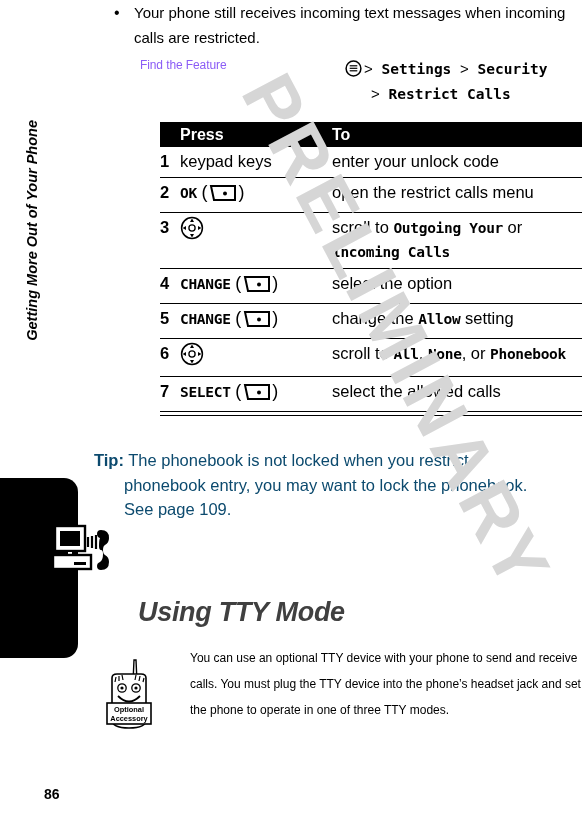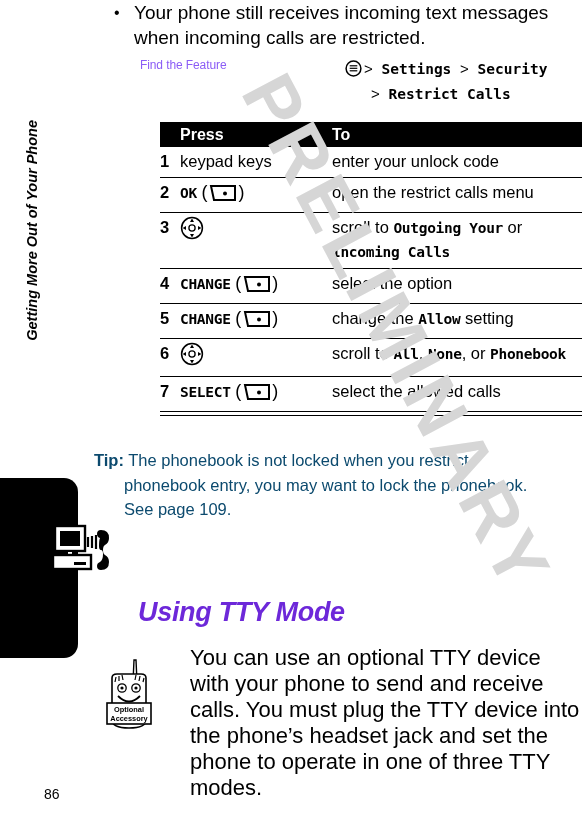--- a/index.html
+++ b/index.html
@@ -62,21 +62,21 @@
     font-style: italic;
     font-weight: bold;
     font-size: 14.5px;
     color: #000;
     white-space: nowrap;
   }
   #page-number {
     position: absolute;
     left: 44px; top: 786px;
     font-family: "Liberation Sans", sans-serif;
-    font-weight: normal;
+    font-weight: bold;
     font-size: 14px;
     color: #000;
   }
 
   
   #tty-icon {
     position: absolute;
     left: 52px; top: 524px;
     width: 62px; height: 58px;
     z-index: 7;
@@ -99,21 +99,21 @@
   .bullet-dot {
     width: 26px;
     flex: 0 0 26px;
     font-size: 16px;
     line-height: 26px;
     color: #000;
     text-align: left;
     padding-left: 6px;
   }
   .bullet-text {
-    font-size: 19px;
+    font-size: 15px;
     line-height: 25px;
     color: #000;
   }
 
   
   #find-feature {
     position: absolute;
     left: 140px; top: 58px;
     width: 442px;
     display: flex;
@@ -232,28 +232,28 @@
   #tip .tip-lead { font-weight: bold; }
   #tip .indent { display: block; padding-left: 30px; }
 
   
   #tty-heading {
     position: absolute;
     left: 138px; top: 597px;
     font-size: 27px;
     font-weight: bold;
     font-style: italic;
-    color: #6d28d9;
+    color: #404040;
     letter-spacing: -0.3px;
   }
   #tty-body {
     position: absolute;
     left: 190px; top: 645px;
     width: 392px;
-    font-size: 22px;
+    font-size: 12px;
     line-height: 26px;
     color: #000;
   }
   #optional-accessory-icon {
     position: absolute;
     left: 100px; top: 656px;
     width: 58px; height: 78px;
   }
 </style>
 </head>

